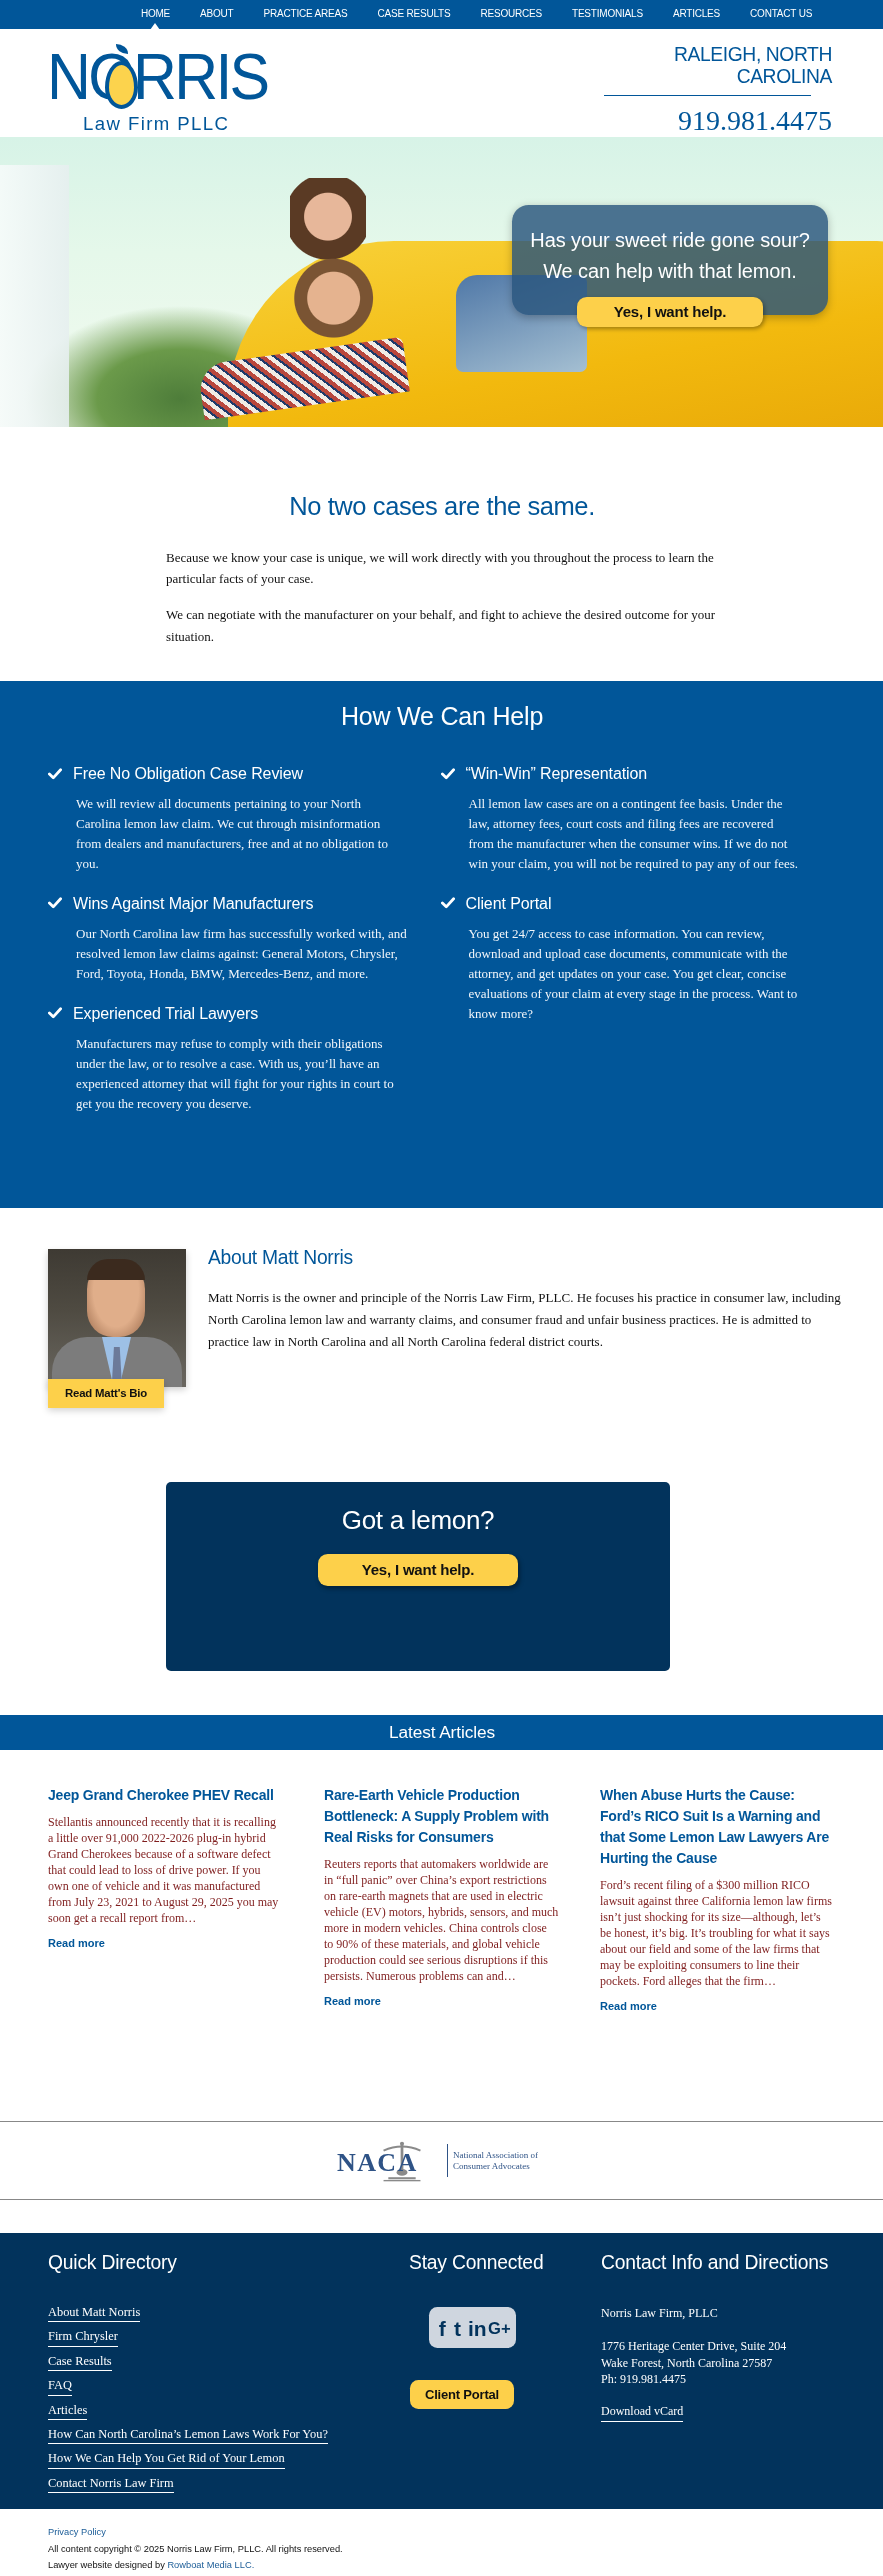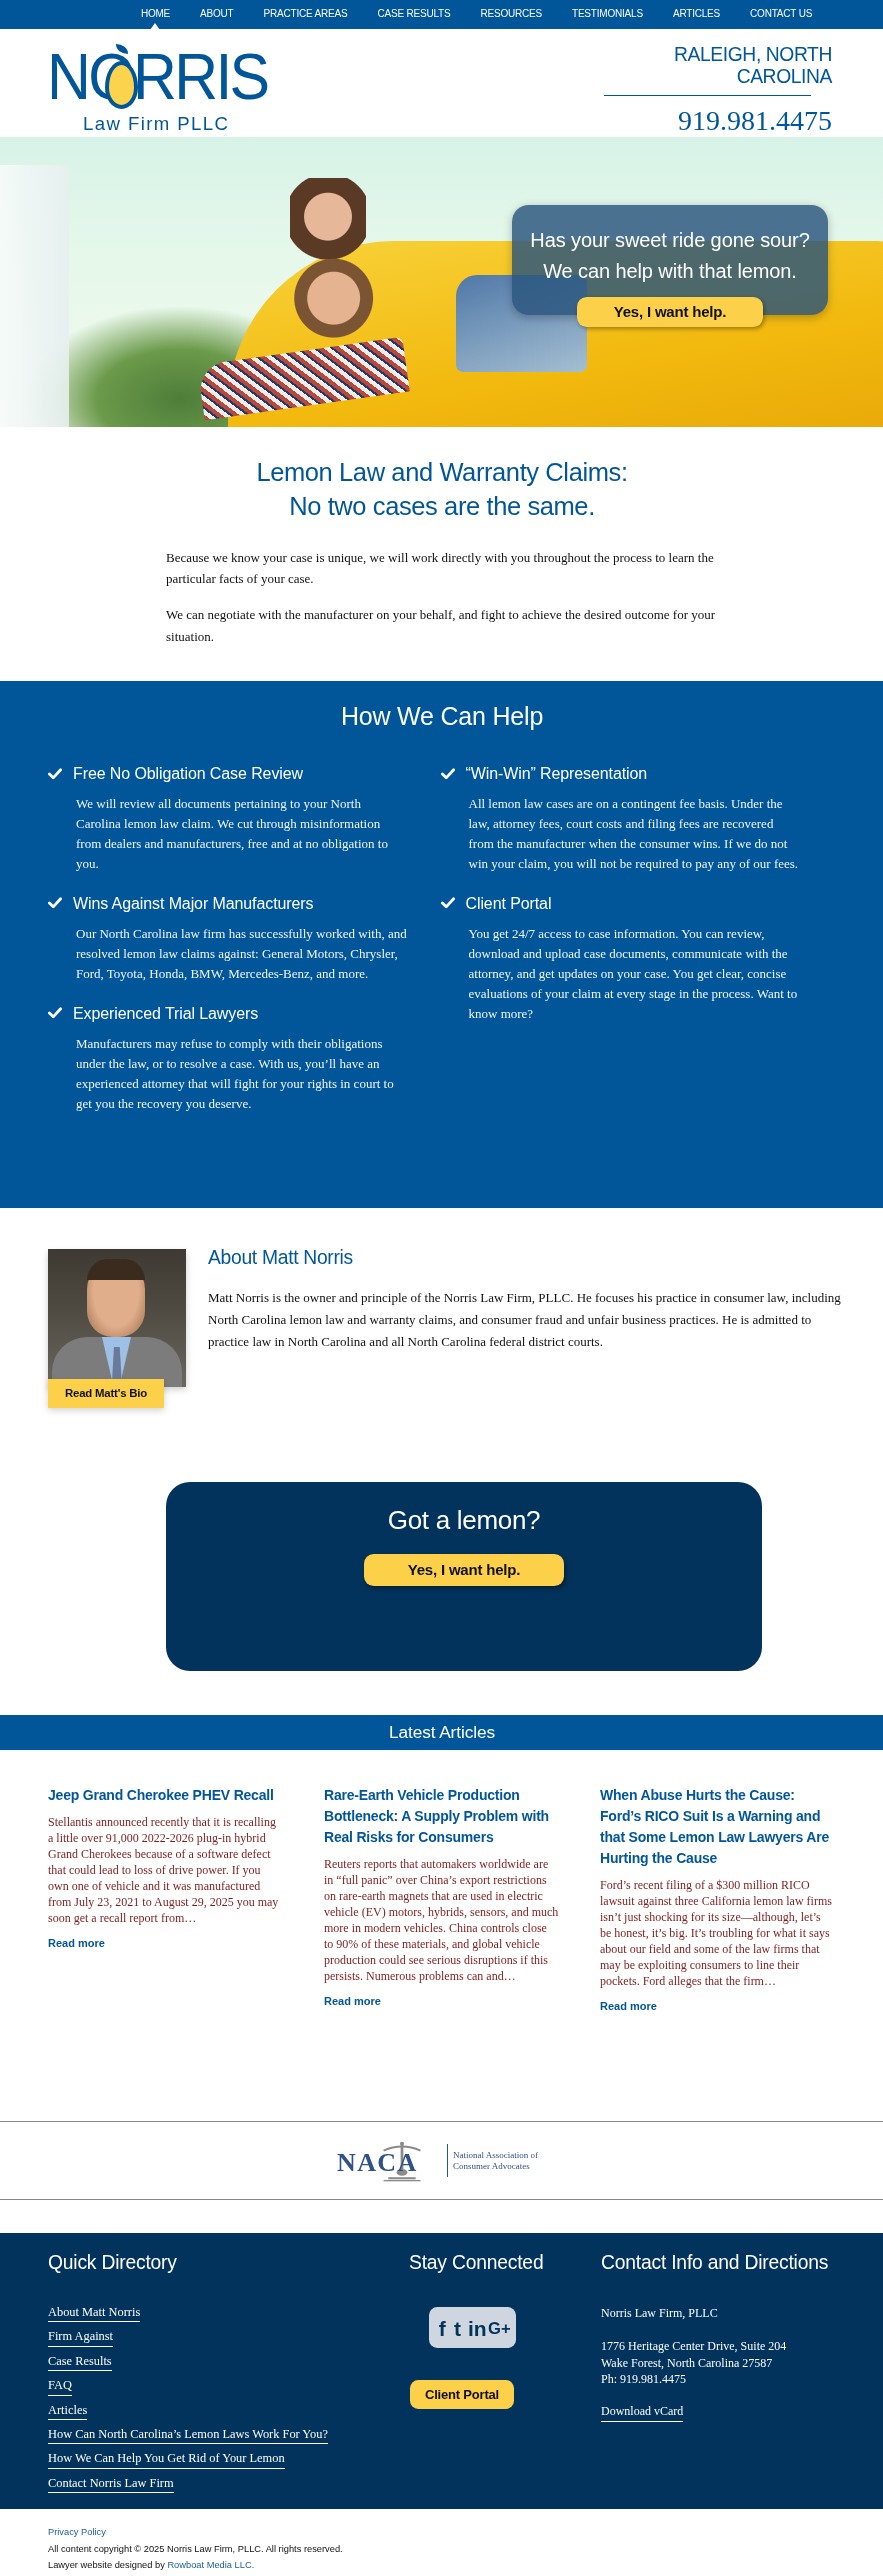--- a/index.html
+++ b/index.html
@@ -67,21 +67,21 @@
   .about .photo .hair { position: absolute; left: 39px; top: 9.7px; width: 58px; height: 21px; border-radius: 28px 28px 0 0; background: #3b2a1e; }
   .about .photo .suit { position: absolute; left: 4.1px; top: 88px; width: 130px; height: 62px; background: #7c7c7c; border-radius: 35px 35px 0 0; }
   .about .photo .collar { position: absolute; left: 54px; top: 88px; width: 29px; height: 50px; background: #9dc0e6; clip-path: polygon(0 0, 100% 0, 60% 100%, 40% 100%); }
   .about .photo .tie { position: absolute; left: 64px; top: 98px; width: 9.7px; height: 40px; background: #6c7a99; clip-path: polygon(20% 0, 80% 0, 100% 85%, 50% 100%, 0 85%); }
   .about .bio-btn-el { position: absolute; left: 48px; top: 171px; width: 116px; height: 29px; line-height: 29px; background: #fdd04a; font-weight: bold; font-size: 11.4px; color: #111; text-align: center; box-shadow: 0 2.8px 7px rgba(0,0,0,0.18); letter-spacing: -0.2px; }
   .about h3 { position: absolute; left: 208px; top: 39px; color: #015699; font-weight: normal; font-size: 19.3px; letter-spacing: -0.3px; }
   .about .bio { position: absolute; left: 208px; top: 79px; width: 635px; font-size: 13px; line-height: 22px; color: #111; }
 
   
   .cta-wrap { height: 232px; position: relative; }
-  .cta { position: absolute; left: 166px; top: -1.4px; width: 596px; height: 189px; background: #02335c; border-radius: 24px; text-align: center; color: #fff; }
+  .cta { position: absolute; left: 166px; top: -1.4px; width: 504px; height: 189px; background: #02335c; border-radius: 5px; text-align: center; color: #fff; }
   .cta .l1 { font-size: 26px; margin-top: 23.5px; letter-spacing: -0.3px; }
   .cta .l2 { font-size: 26px; margin-top: 9.7px; letter-spacing: -0.3px; }
   .cta .btn-yellow { width: 200px; height: 32px; line-height: 32px; font-size: 15px; margin-top: 18px; letter-spacing: -0.2px; }
 
   
   .articles-bar { height: 35px; background: #015699; color: #fff; text-align: center; font-size: 17.3px; line-height: 35px; letter-spacing: -0.1px; }
   .articles { display: flex; padding-left: 48px; height: 359px; }
   .article { width: 235px; margin-right: 41px; padding-top: 35px; }
   .article h4 { color: #015699; font-size: 14px; line-height: 21px; font-weight: bold; letter-spacing: -0.2px; }
   .article p { margin-top: 8.3px; font-size: 12px; line-height: 16px; color: #7f1d1d; }
@@ -155,21 +155,21 @@
   <div class="shirt"></div>
   <div class="hero-card">
     <div class="l1">Has your sweet ride gone sour?</div>
     <div class="l2">We can help with that lemon.</div>
     <a class="btn-yellow">Yes, I want help.</a>
   </div>
 </section>
 
 <section class="intro">
   <h1>
-    <span>Lemon Law and Warranty Claims:</span><br>
+    <br>
     <span>No two cases are the same.</span>
   </h1>
   <div class="body serif">
     <p>Because we know your case is unique, we will work directly with you throughout the process to learn the particular facts of your case.</p>
     <p>We can negotiate with the manufacturer on your behalf, and fight to achieve the desired outcome for your situation.</p>
   </div>
 </section>
 
 <section class="help">
   <h2>How We Can Help</h2>
@@ -282,21 +282,21 @@
       <span>Consumer Advocates</span>
     </span>
   </a>
 </section>
 <div class="naca-spacer"></div>
 
 <footer class="footer serif">
   <h5 class="f1" style="font-family:'Liberation Sans',sans-serif;">Quick Directory</h5>
   <ul class="qdir">
     <li><a>About Matt Norris</a></li>
-    <li><a>Firm Against</a></li>
+    <li><a>Firm Chrysler</a></li>
     <li><a>Case Results</a></li>
     <li><a>FAQ</a></li>
     <li><a>Articles</a></li>
     <li><a>How Can North Carolina’s Lemon Laws Work For You?</a></li>
     <li><a>How We Can Help You Get Rid of Your Lemon</a></li>
     <li><a>Contact Norris Law Firm</a></li>
   </ul>
 
   <h5 class="f2" style="font-family:'Liberation Sans',sans-serif;">Stay Connected</h5>
   <div class="social">

